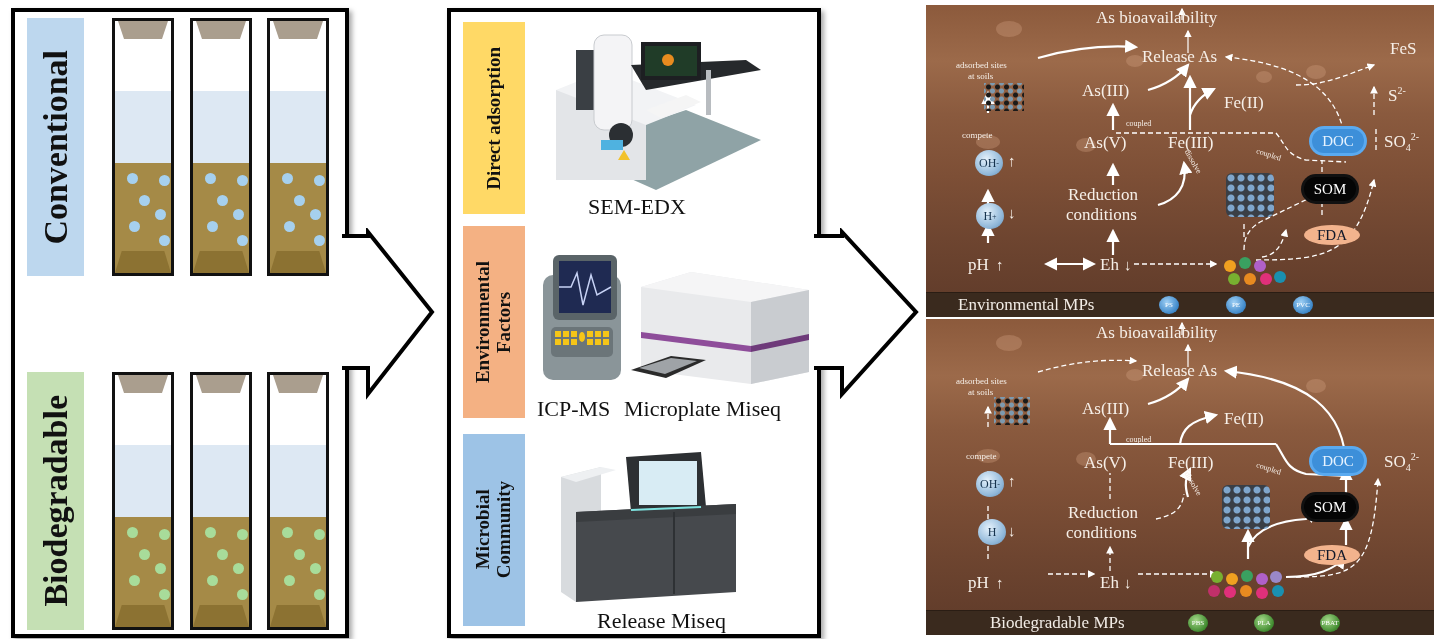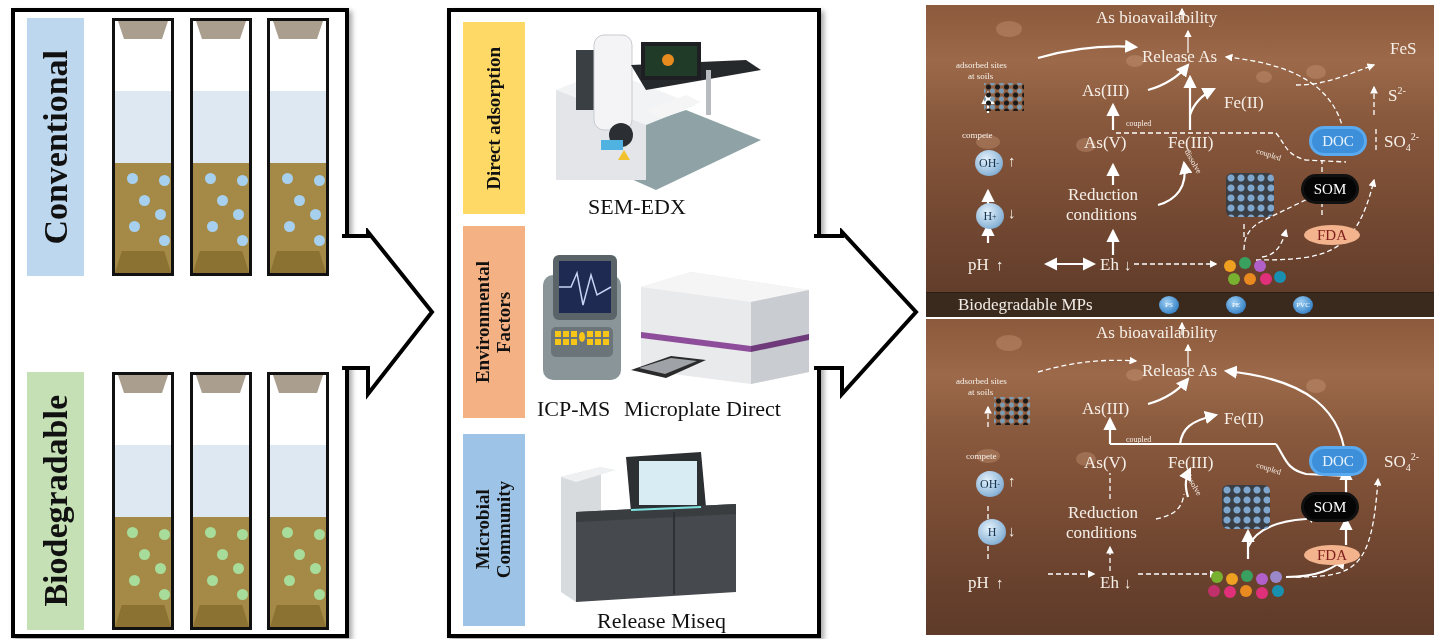--- a/index.html
+++ b/index.html
@@ -48,21 +48,21 @@
   .mp.green { background:radial-gradient(circle at 40% 35%,#a5d88a,#3f8a2e 70%,#2a6420); }
   .t { position:absolute; color:#f6efe8; white-space:nowrap; }
   .t.l { font-size:17px; }
   .t.m { font-size:15px; }
   .t.s { font-size:9px; }
   .t.xs { font-size:8px; }
   .ion { position:absolute; width:28px; height:26px; border-radius:50%; background:radial-gradient(circle at 40% 35%,#e4f1fb,#8fb7d9 65%,#5d87ad); color:#15324d; font-size:12px; display:flex; align-items:center; justify-content:center; }
   .cloud { position:absolute; font-size:15px; display:flex; align-items:center; justify-content:center; }
   .doc { width:52px; height:24px; border-radius:12px; background:#3d8fd9; color:#e8f4ff; box-shadow:0 0 0 3px #5aaaf0; }
   .som { width:52px; height:24px; border-radius:12px; background:#050505; color:#fff; box-shadow:0 0 0 3px #111; }
-  .fda { width:56px; height:20px; border-radius:50%; background:#f2b38d; color:#7f1d1d; }
+  .fda { width:56px; height:20px; border-radius:50%; background:#f2b38d; color:#0f172a; }
   .microbe { position:absolute; width:12px; height:12px; border-radius:50%; }
   .pebble { position:absolute; border-radius:50%; background:rgba(210,160,130,0.35); }
   svg.flow { position:absolute; left:0; top:0; }
 </style>
 </head>
 <body>
 
 <div class="panel1">
   <div class="group top">
     <div class="vlabel blue">
@@ -212,21 +212,21 @@
   <svg style="position:absolute;left:180px;top:260px" width="180" height="115" viewBox="0 0 180 115">
     <polygon points="10,15 60,0 178,18 178,100 120,112 10,98" fill="#e9eaec"></polygon>
     <polygon points="10,15 60,0 178,18 120,30" fill="#f5f5f6"></polygon>
     <polygon points="120,30 178,18 178,100 120,112" fill="#c9ccd0"></polygon>
     <polygon points="10,60 120,74 120,80 10,66" fill="#8e4d9a"></polygon>
     <polygon points="120,74 178,62 178,68 120,80" fill="#6e3a7a"></polygon>
     <polygon points="0,98 40,84 75,88 35,106" fill="#2a2a2a"></polygon>
     <polygon points="8,96 40,86 66,89 34,102" fill="#9fa3a7"></polygon>
   </svg>
   <div class="inst-label" style="left:86px;top:384px">ICP-MS</div>
-  <div class="inst-label" style="left:173px;top:384px">Microplate Direct</div>
+  <div class="inst-label" style="left:173px;top:384px">Microplate Miseq</div>
 
   <svg style="position:absolute;left:110px;top:440px" width="180" height="150" viewBox="0 0 180 150">
     <polygon points="0,25 40,15 40,140 15,150 0,140" fill="#d8dbde"></polygon>
     <polygon points="0,25 40,15 55,18 15,30" fill="#eef0f2"></polygon>
     <polygon points="65,5 140,0 145,55 70,60" fill="#2d3033"></polygon>
     <rect x="78" y="9" width="58" height="44" fill="#d8ecf4"></rect>
     <polygon points="15,60 175,52 175,140 15,150" fill="#46494d"></polygon>
     <polygon points="15,60 175,52 175,62 15,70" fill="#3a3d40"></polygon>
     <line x1="113" y1="60" x2="113" y2="142" stroke="#2e3134" stroke-width="2"></line>
     <line x1="70" y1="58" x2="140" y2="55" stroke="#7fe3e0" stroke-width="2"></line>
@@ -329,21 +329,21 @@
 
     <div class="microbe" style="left:298px;top:255px;background:#f0a020"></div>
     <div class="microbe" style="left:313px;top:252px;background:#3aa060"></div>
     <div class="microbe" style="left:328px;top:255px;background:#b060c8"></div>
     <div class="microbe" style="left:302px;top:268px;background:#78b030"></div>
     <div class="microbe" style="left:318px;top:268px;background:#e88a20"></div>
     <div class="microbe" style="left:334px;top:268px;background:#e0307a"></div>
     <div class="microbe" style="left:348px;top:266px;background:#1a90b0"></div>
 
     <div class="footer">
-      <div class="ft">Biodegradable MPs</div>
+      <div class="ft">Environmental MPs</div>
       <div class="mp blue" style="left:233px">PS</div>
       <div class="mp blue" style="left:300px">PE</div>
       <div class="mp blue" style="left:367px">PVC</div>
     </div>
   </div>
 
   <div class="soilpanel bot">
     <div class="pebble" style="left:70px;top:16px;width:26px;height:16px"></div>
     <div class="pebble" style="left:200px;top:50px;width:18px;height:12px"></div>
     <div class="pebble" style="left:380px;top:60px;width:20px;height:14px"></div>
@@ -425,14 +425,20 @@
     <div class="microbe" style="left:300px;top:254px;background:#f0a020"></div>
     <div class="microbe" style="left:315px;top:251px;background:#3aa060"></div>
     <div class="microbe" style="left:330px;top:254px;background:#b060c8"></div>
     <div class="microbe" style="left:344px;top:252px;background:#9a88c8"></div>
     <div class="microbe" style="left:282px;top:266px;background:#c0306a"></div>
     <div class="microbe" style="left:298px;top:267px;background:#e0307a"></div>
     <div class="microbe" style="left:314px;top:266px;background:#e88a20"></div>
     <div class="microbe" style="left:330px;top:268px;background:#e0307a"></div>
     <div class="microbe" style="left:346px;top:266px;background:#1a90b0"></div>
 
+    <div class="footer">
+      <div class="ft" style="left:64px">Biodegradable MPs</div>
+      <div class="mp green" style="left:262px">PBS</div>
+      <div class="mp green" style="left:328px">PLA</div>
+      <div class="mp green" style="left:394px">PBAT</div>
+    </div>
   </div>
 </div>
 
 </body></html>

